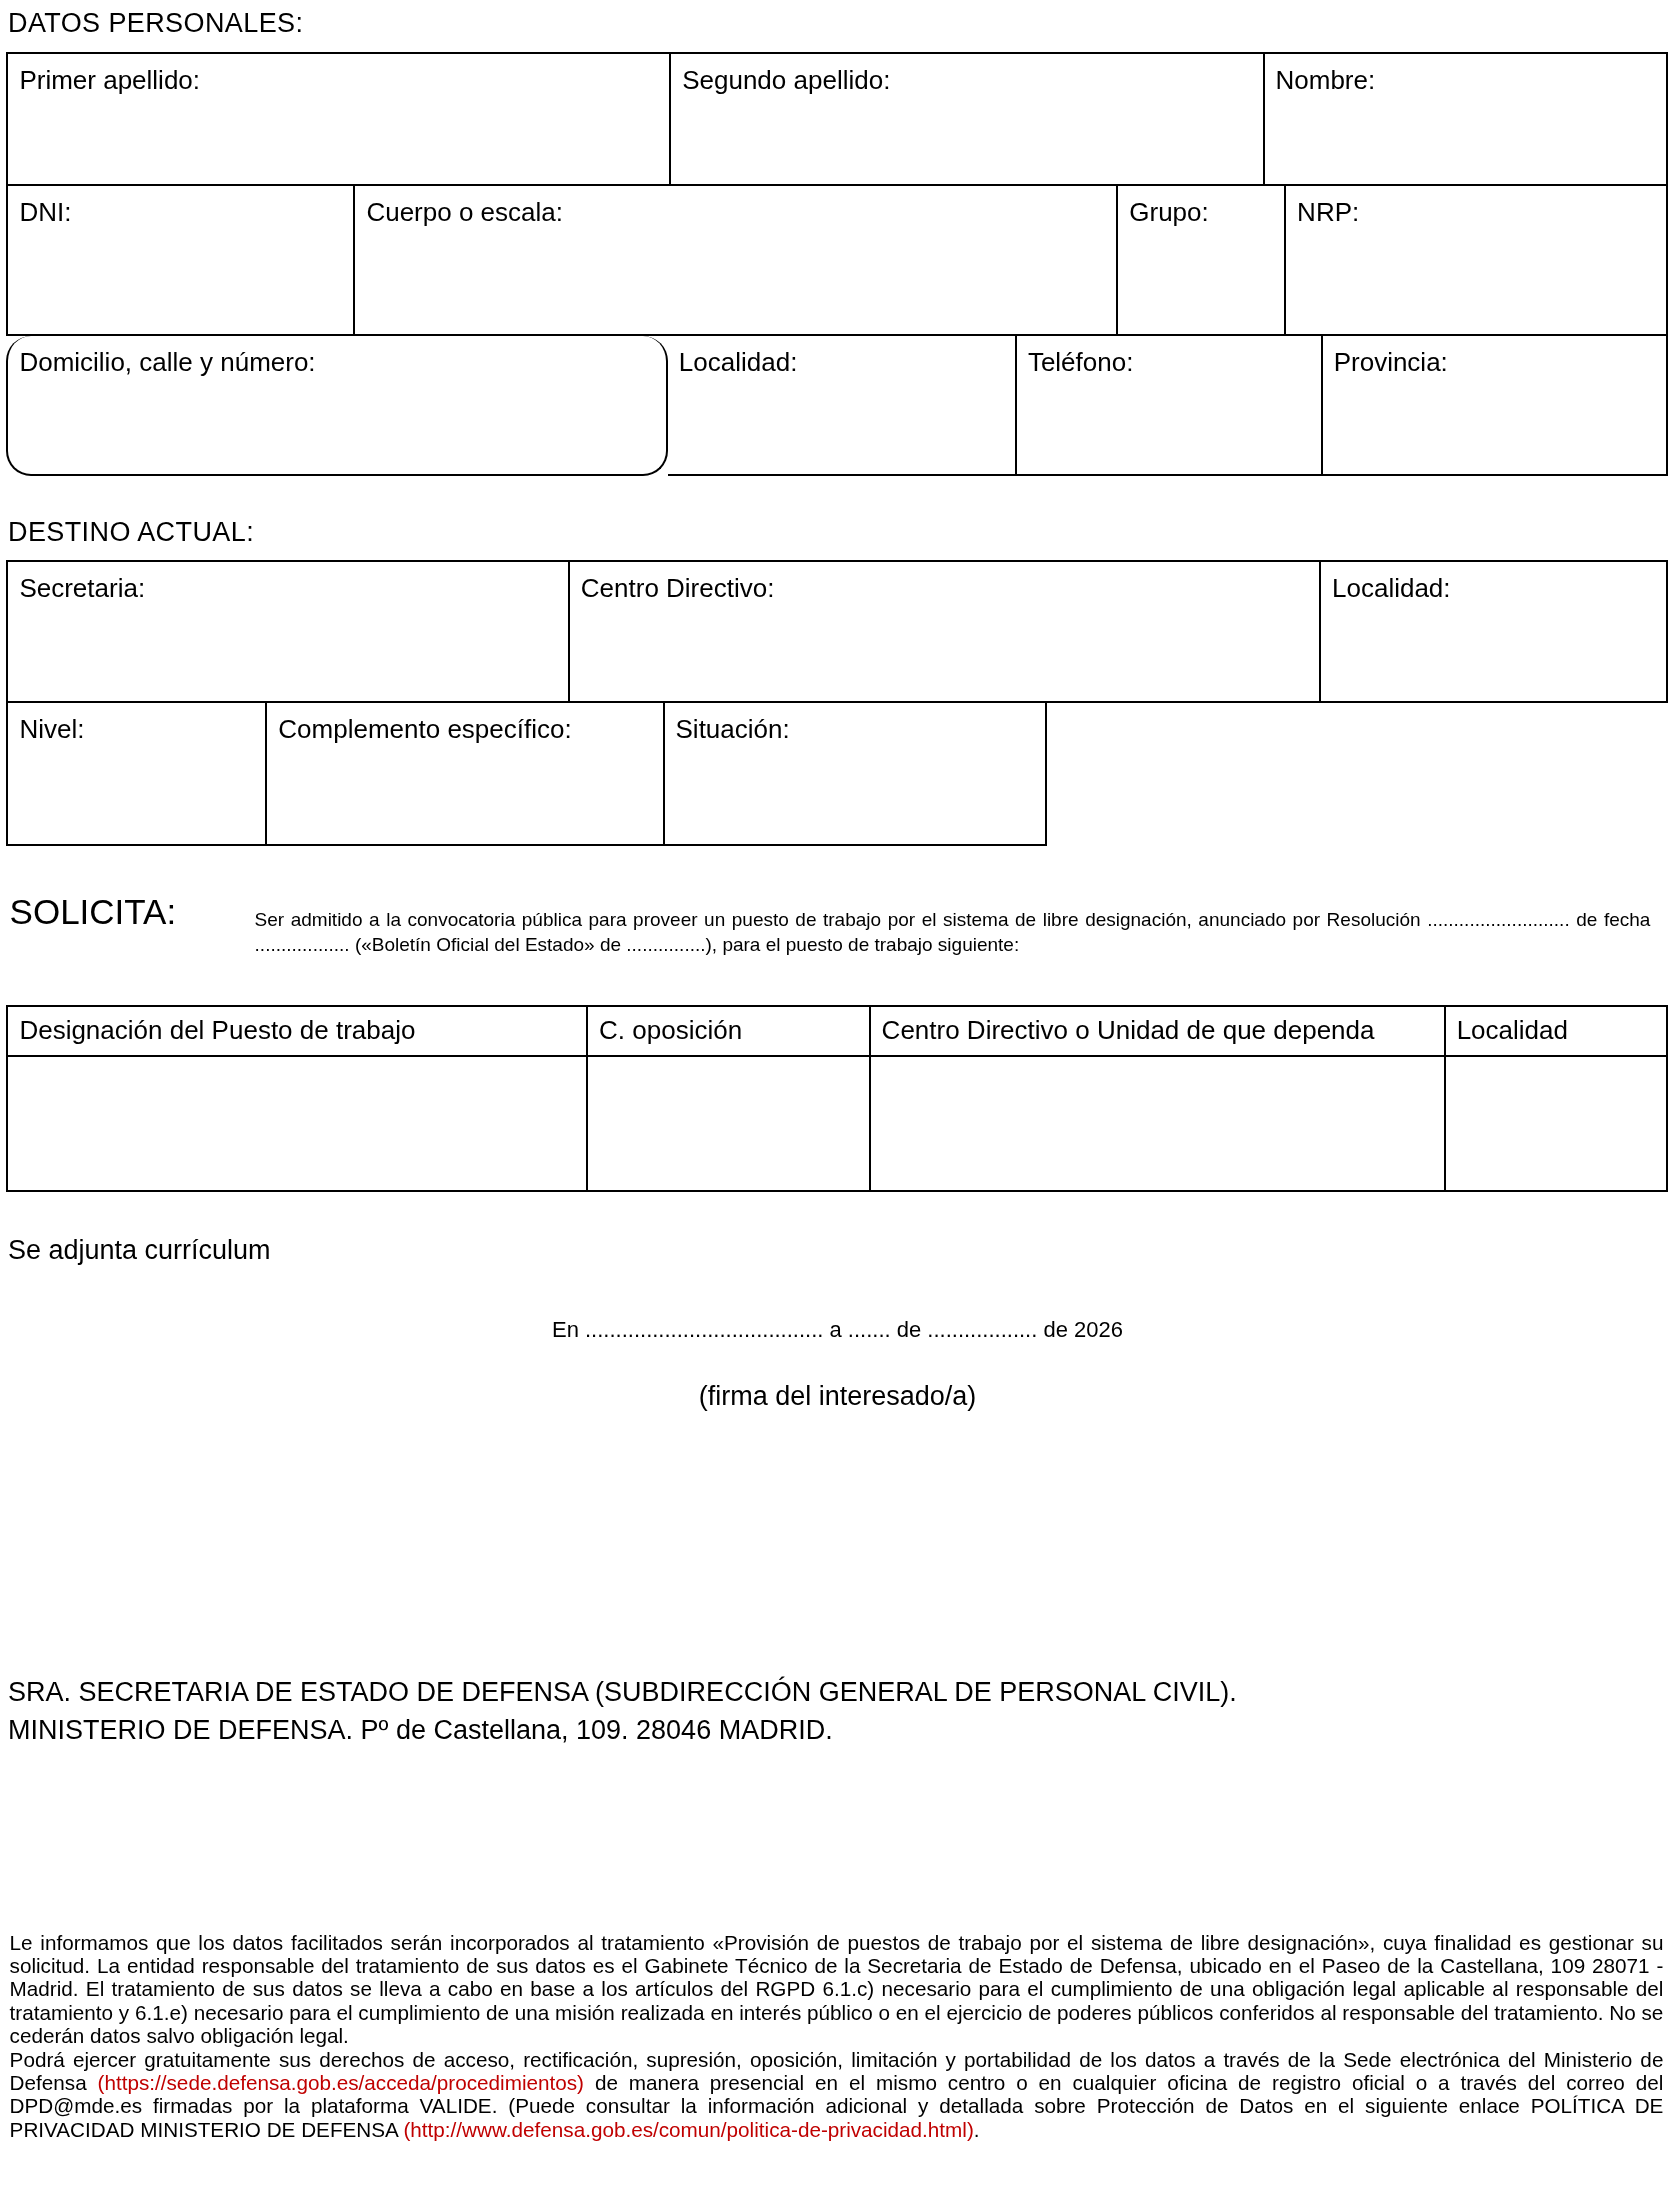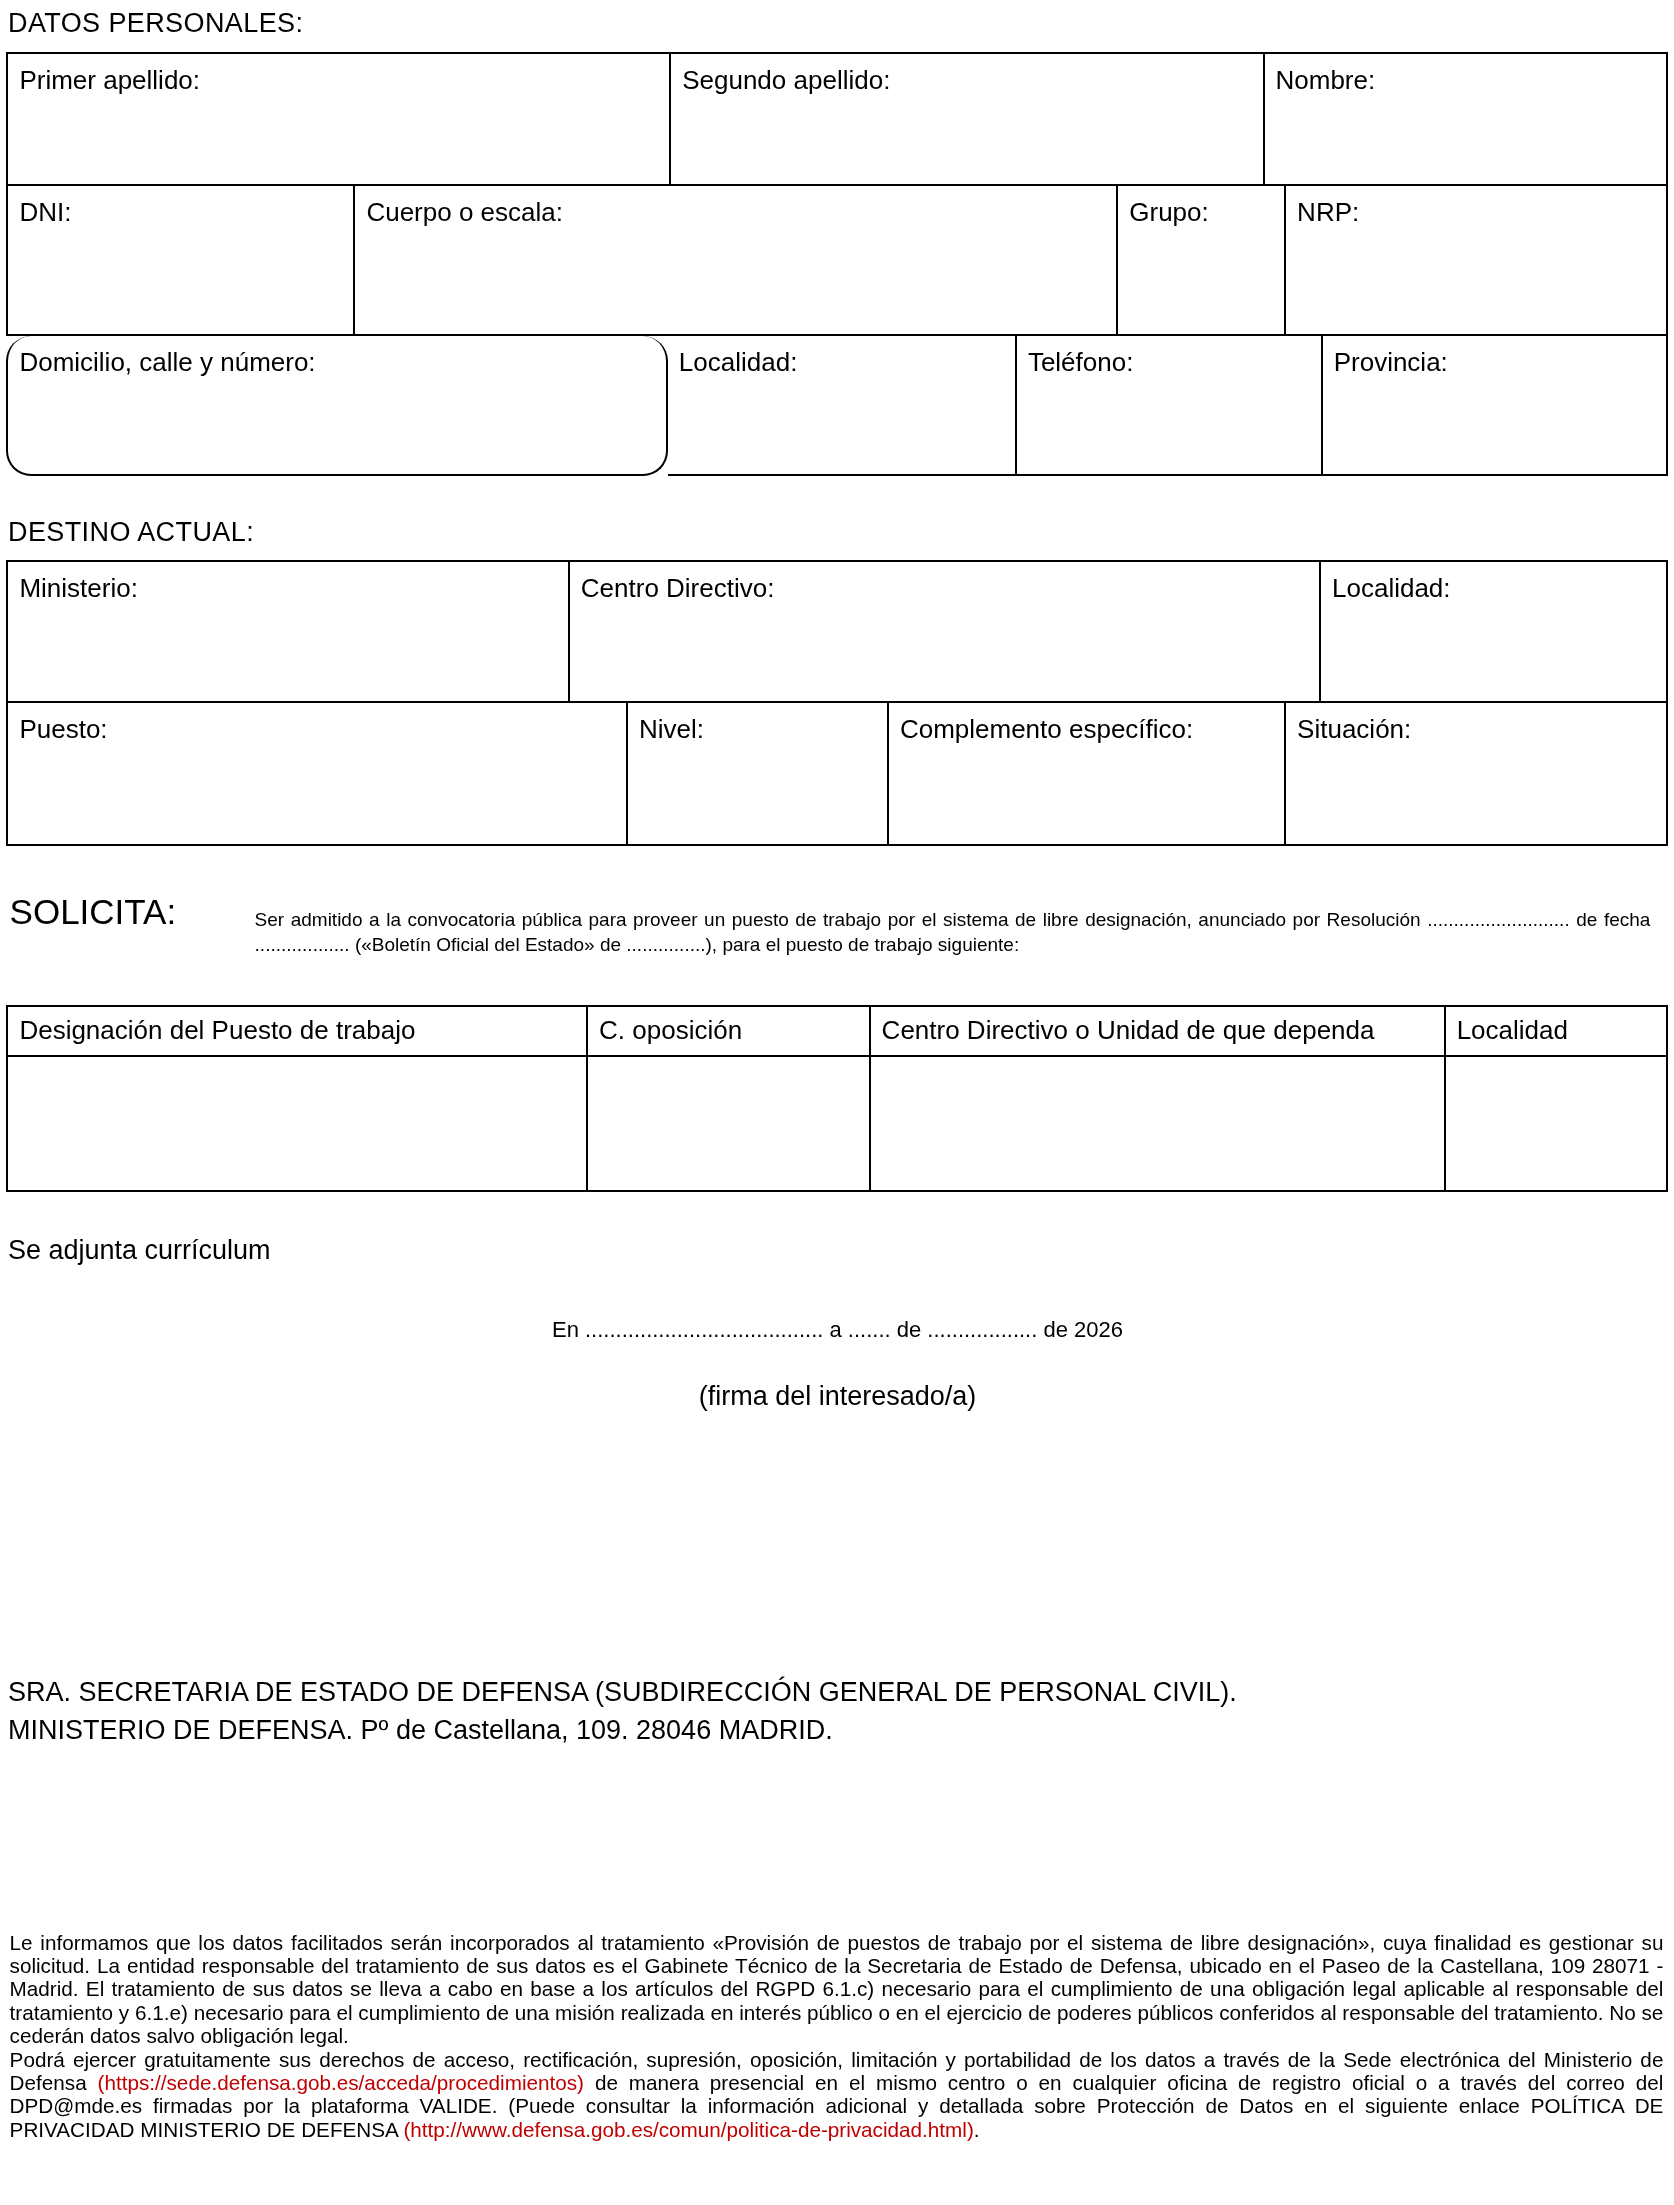--- a/index.html
+++ b/index.html
@@ -116,33 +116,30 @@
         <span>Provincia:</span>
       </div>
     </div>
   </div>
 
   <div class="heading sec-gap">DESTINO ACTUAL:</div>
 
   <div class="ftable">
     <div class="frow">
       <div class="fcell h180 w339">
-        <span>Ministerio:</span>
+        <span>Secretaria:</span>
       </div>
       <div class="fcell h180 w452">
         <span>Centro Directivo:</span>
       </div>
       <div class="fcell h180 w209">
         <span>Localidad:</span>
       </div>
     </div>
     <div class="frow">
-      <div class="fcell h180 w374">
-        <span>Puesto:</span>
-      </div>
       <div class="fcell h180 w157">
         <span>Nivel:</span>
       </div>
       <div class="fcell h180 w239">
         <span>Complemento específico:</span>
       </div>
       <div class="fcell h180 w23">
         <span>Situación:</span>
       </div>
     </div>

